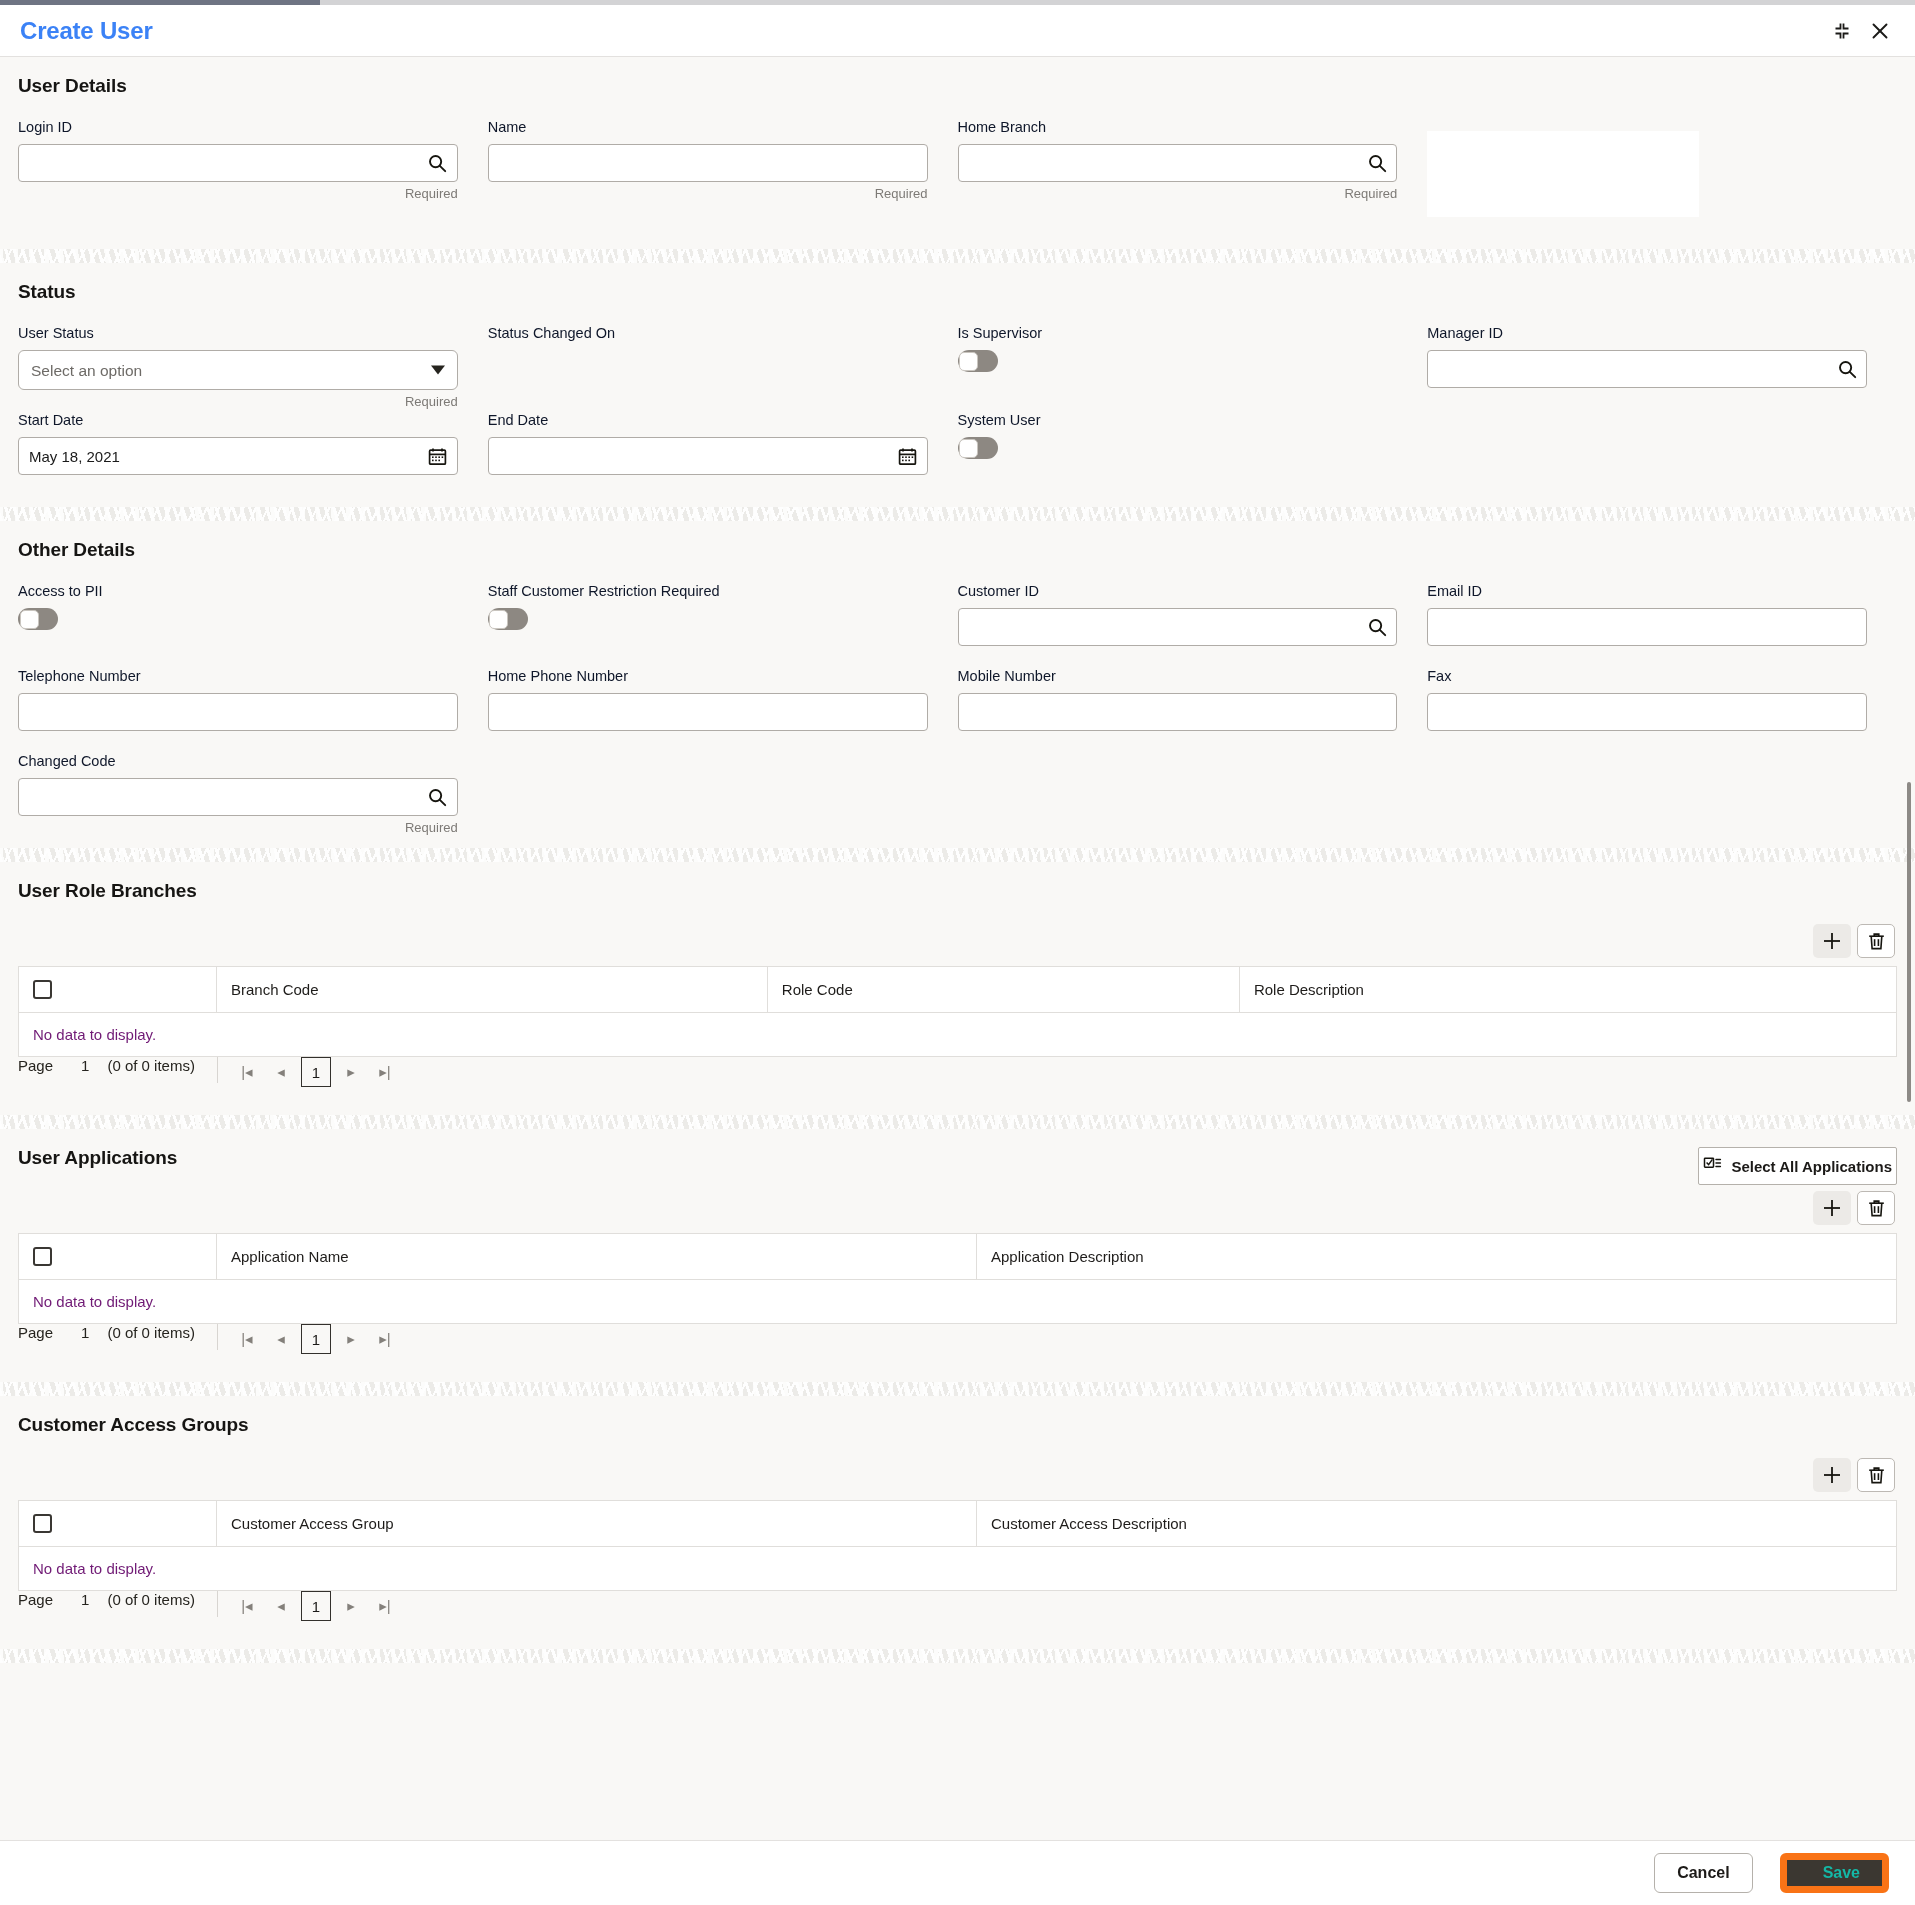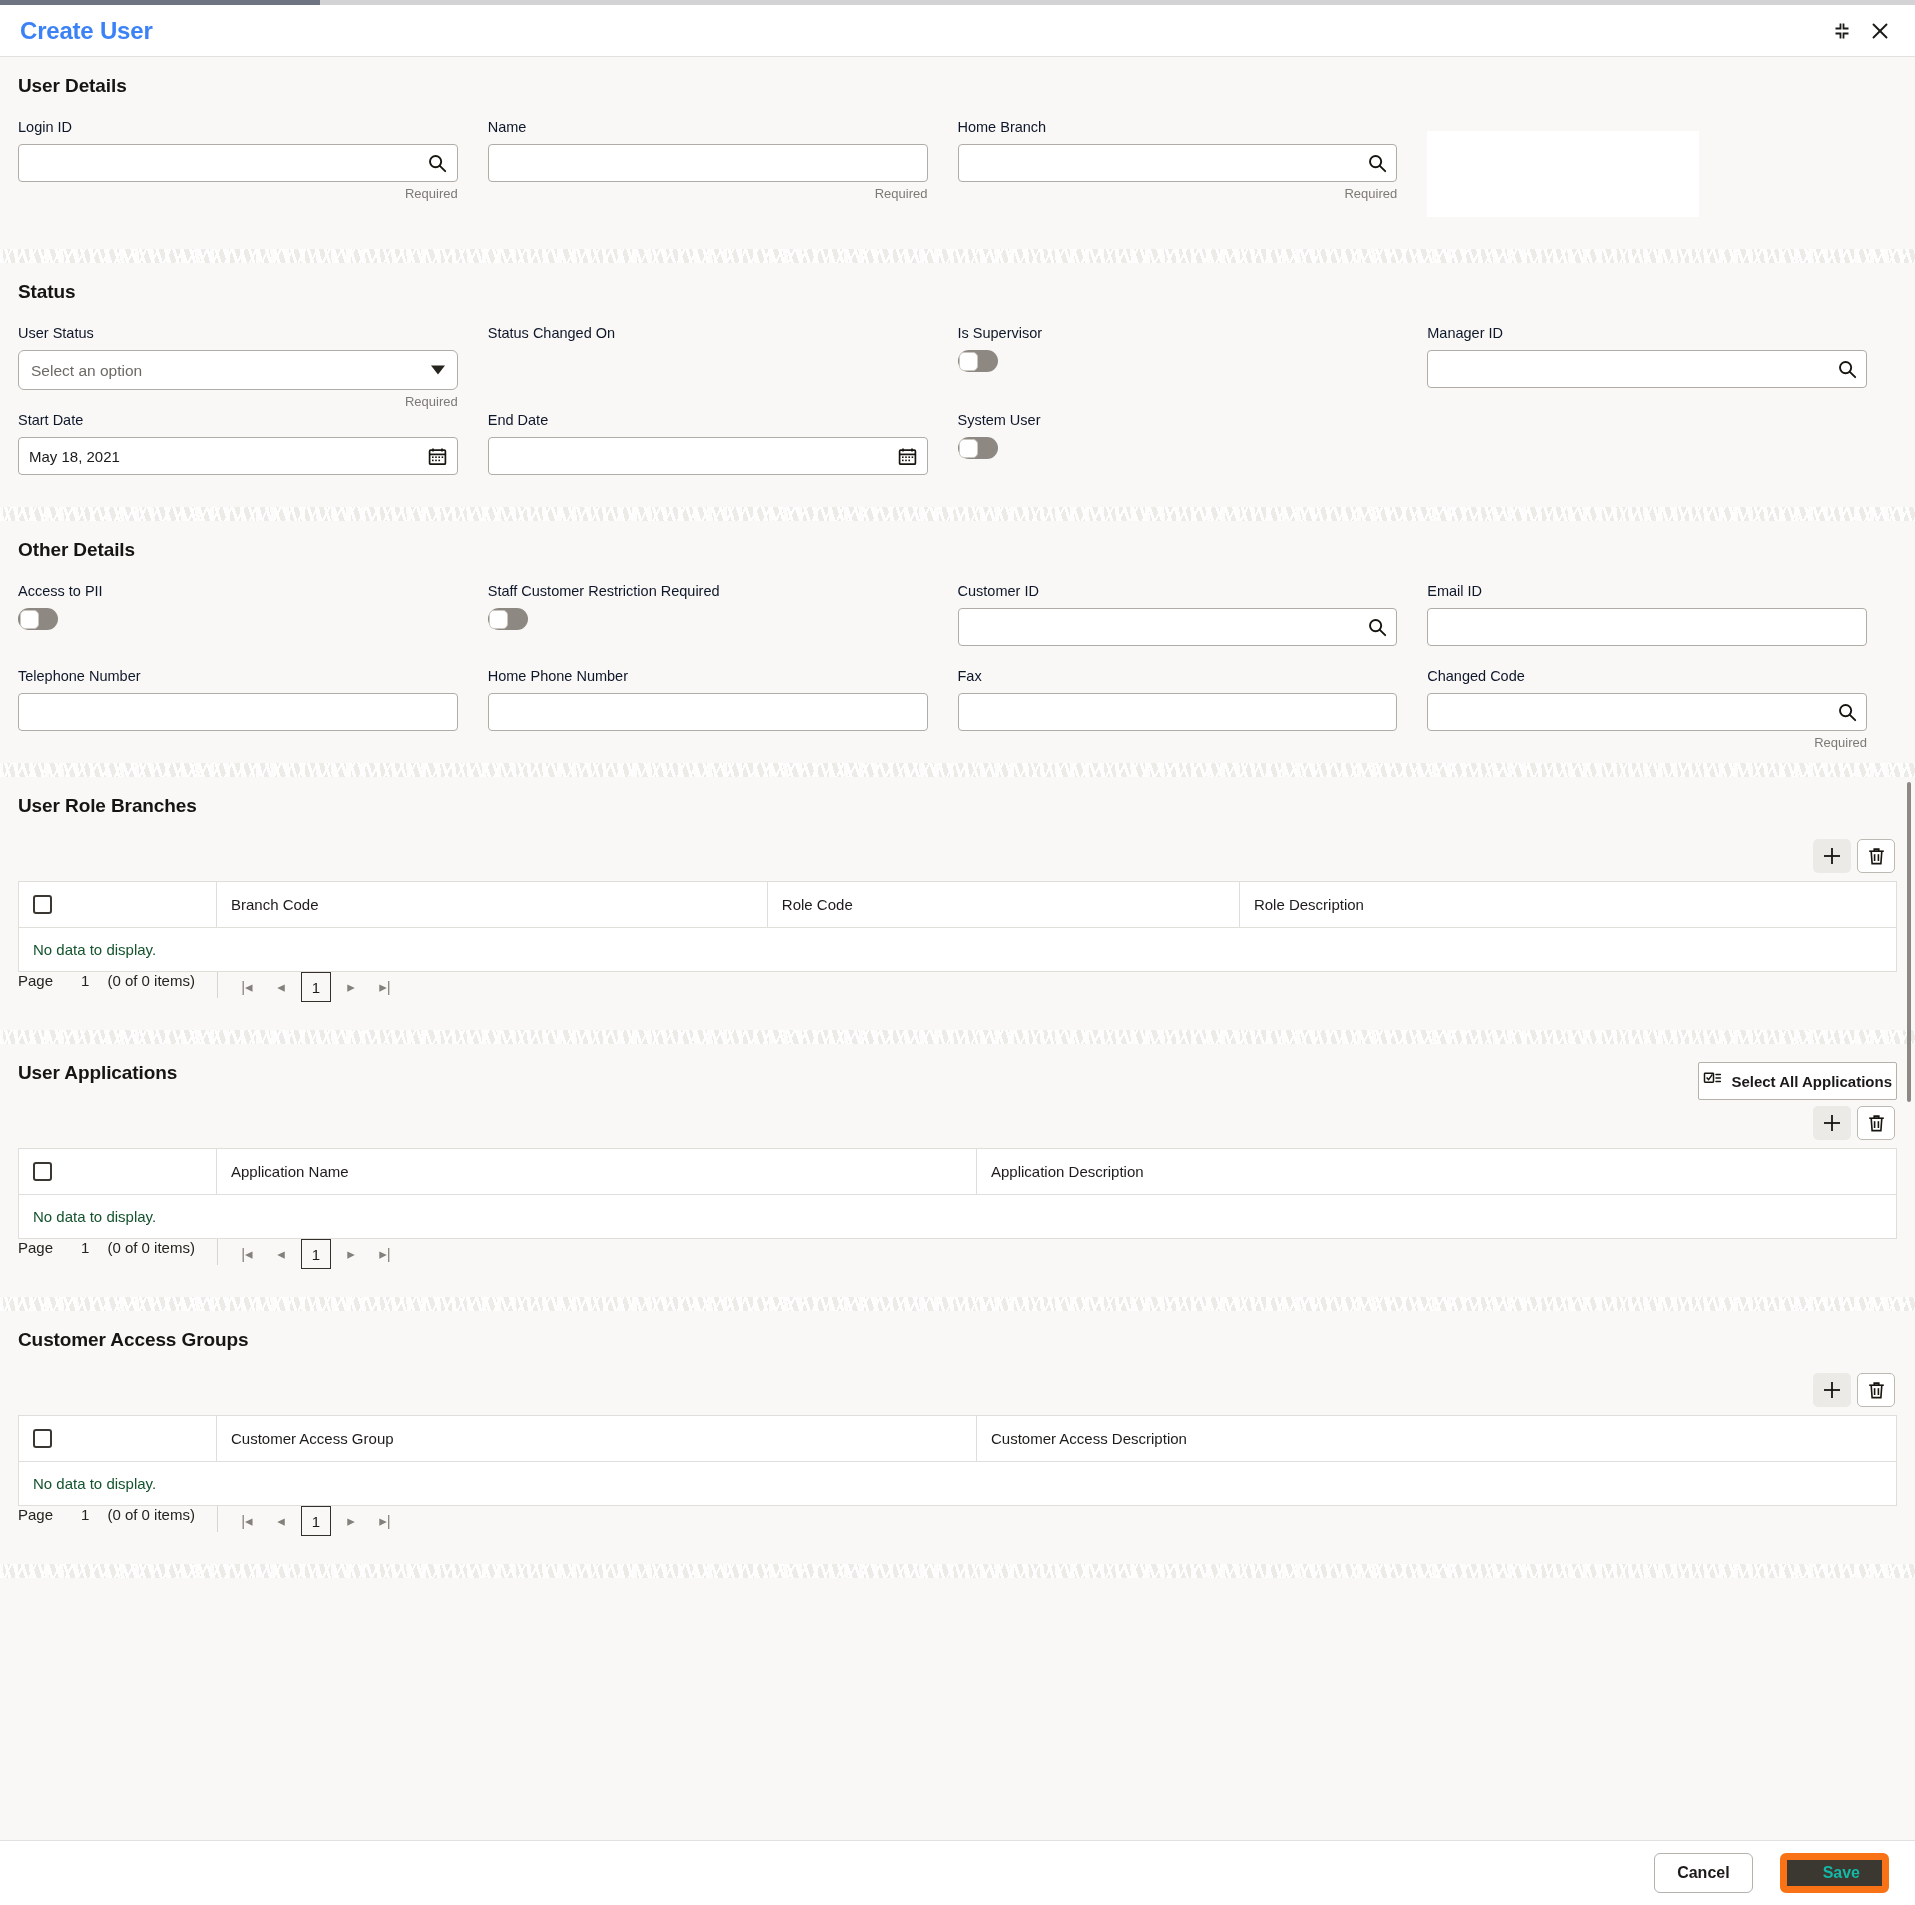--- a/index.html
+++ b/index.html
@@ -233,21 +233,21 @@
     color: #1e1c1a;
     border: 1px solid #e0dedb;
     height: 46px;
     padding: 0 14px;
   }
   table.dt th.chk-col { width: 198px; }
   table.dt td {
     border: 1px solid #e0dedb;
     height: 44px;
     padding: 0 14px;
-    color: #14532d;
+    color: #701a75;
   }
   .chkbox {
     width: 19px; height: 19px;
     border: 2px solid #3a3733;
     border-radius: 3px;
     background: #ffffff;
     display: inline-block;
     cursor: pointer;
     vertical-align: middle;
   }
@@ -568,20 +568,26 @@
         </div>
       </div>
 
       <div class="cell">
         <label class="fld-label">Home Phone Number</label>
         <div class="inputwrap">
           <input class="inp plain" type="text" value="" style="">
         </div>
       </div>
 
+      <div class="cell">
+        <label class="fld-label">Mobile Number</label>
+        <div class="inputwrap">
+          <input class="inp plain" type="text" value="" style="">
+        </div>
+      </div>
 
       <div class="cell">
         <label class="fld-label">Fax</label>
         <div class="inputwrap">
           <input class="inp plain" type="text" value="" style="">
         </div>
       </div>
 
       <div class="cell">
         <label class="fld-label">Changed Code</label>

